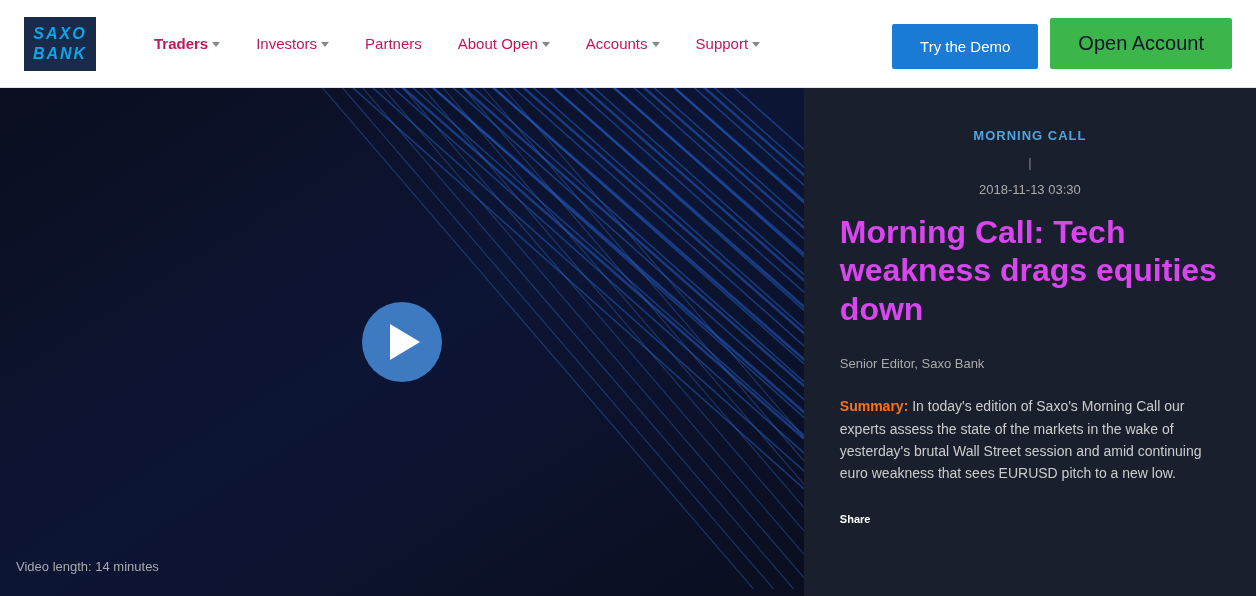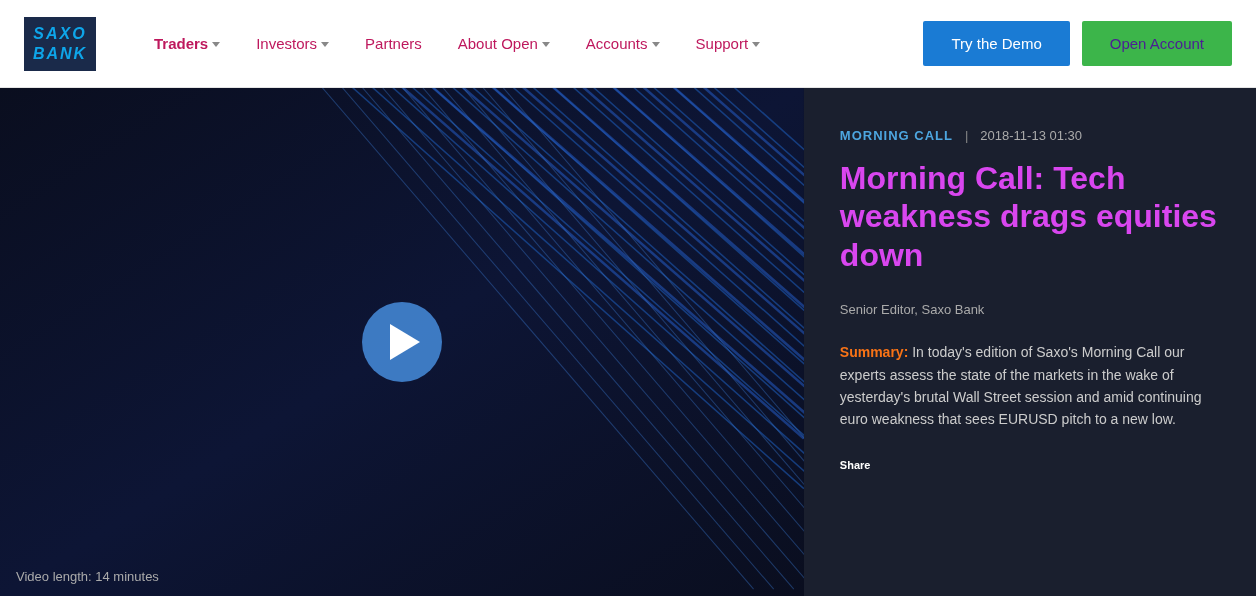--- a/index.html
+++ b/index.html
@@ -73,24 +73,24 @@
       color: #fff;
       border: none;
       padding: 14px 28px;
       font-size: 15px;
       cursor: pointer;
       border-radius: 2px;
       white-space: nowrap;
     }
     .btn-open {
       background: #3cb54a;
-      color: #4c1d95;
+      color: #0f172a;
       border: none;
       padding: 14px 28px;
-      font-size: 15px;
+      font-size: 20px;
       cursor: pointer;
       border-radius: 2px;
       white-space: nowrap;
     }
 
     
     .main-content {
       background: #1a1f2e;
       display: flex;
       flex-direction: row;
@@ -115,21 +115,21 @@
       overflow: hidden;
     }
     
     .diagonal-lines {
       position: absolute;
       top: 0; left: 0;
       width: 100%; height: 100%;
     }
     .video-label {
       position: absolute;
-      bottom: 12px;
+      bottom: 22px;
       left: 16px;
       color: #aaa;
       font-size: 13px;
       text-align: center;
     }
     .play-btn {
       position: absolute;
       top: 50%;
       left: 50%;
       transform: translate(-50%, -50%);
@@ -156,20 +156,21 @@
       flex: 1;
       padding: 40px 36px;
       background: #1a1f2e;
       color: #fff;
     }
     .category-line {
       display: flex;
       align-items: center;
       gap: 12px;
       margin-bottom: 16px;
+      flex-direction: column;
     }
     .category-tag {
       color: #4da6e0;
       font-size: 13px;
       font-weight: bold;
       letter-spacing: 1px;
       text-transform: uppercase;
     }
     .category-sep {
       color: #888;
@@ -319,21 +320,21 @@
     <div class="play-btn">
       <div class="play-triangle"></div>
     </div>
     <div class="video-label">Video length: 14 minutes</div>
   </div>
 
   <div class="info-section">
     <div class="category-line">
       <span class="category-tag">MORNING CALL</span>
       <span class="category-sep">|</span>
-      <span class="category-date">2018-11-13 01:30</span>
+      <span class="category-date">2018-11-13 03:30</span>
     </div>
     <h1 class="article-title">Morning Call: Tech weakness drags equities down</h1>
     <div class="author-title">Senior Editor, Saxo Bank</div>
     <div class="summary-text">
       <strong>Summary:</strong><span> In today's edition of Saxo's Morning Call our experts assess the state of the markets in the wake of yesterday's brutal Wall Street session and amid continuing euro weakness that sees EURUSD pitch to a new low.</span>
     </div>
     <div class="share-label">Share</div>
   </div>
 </div>
 

